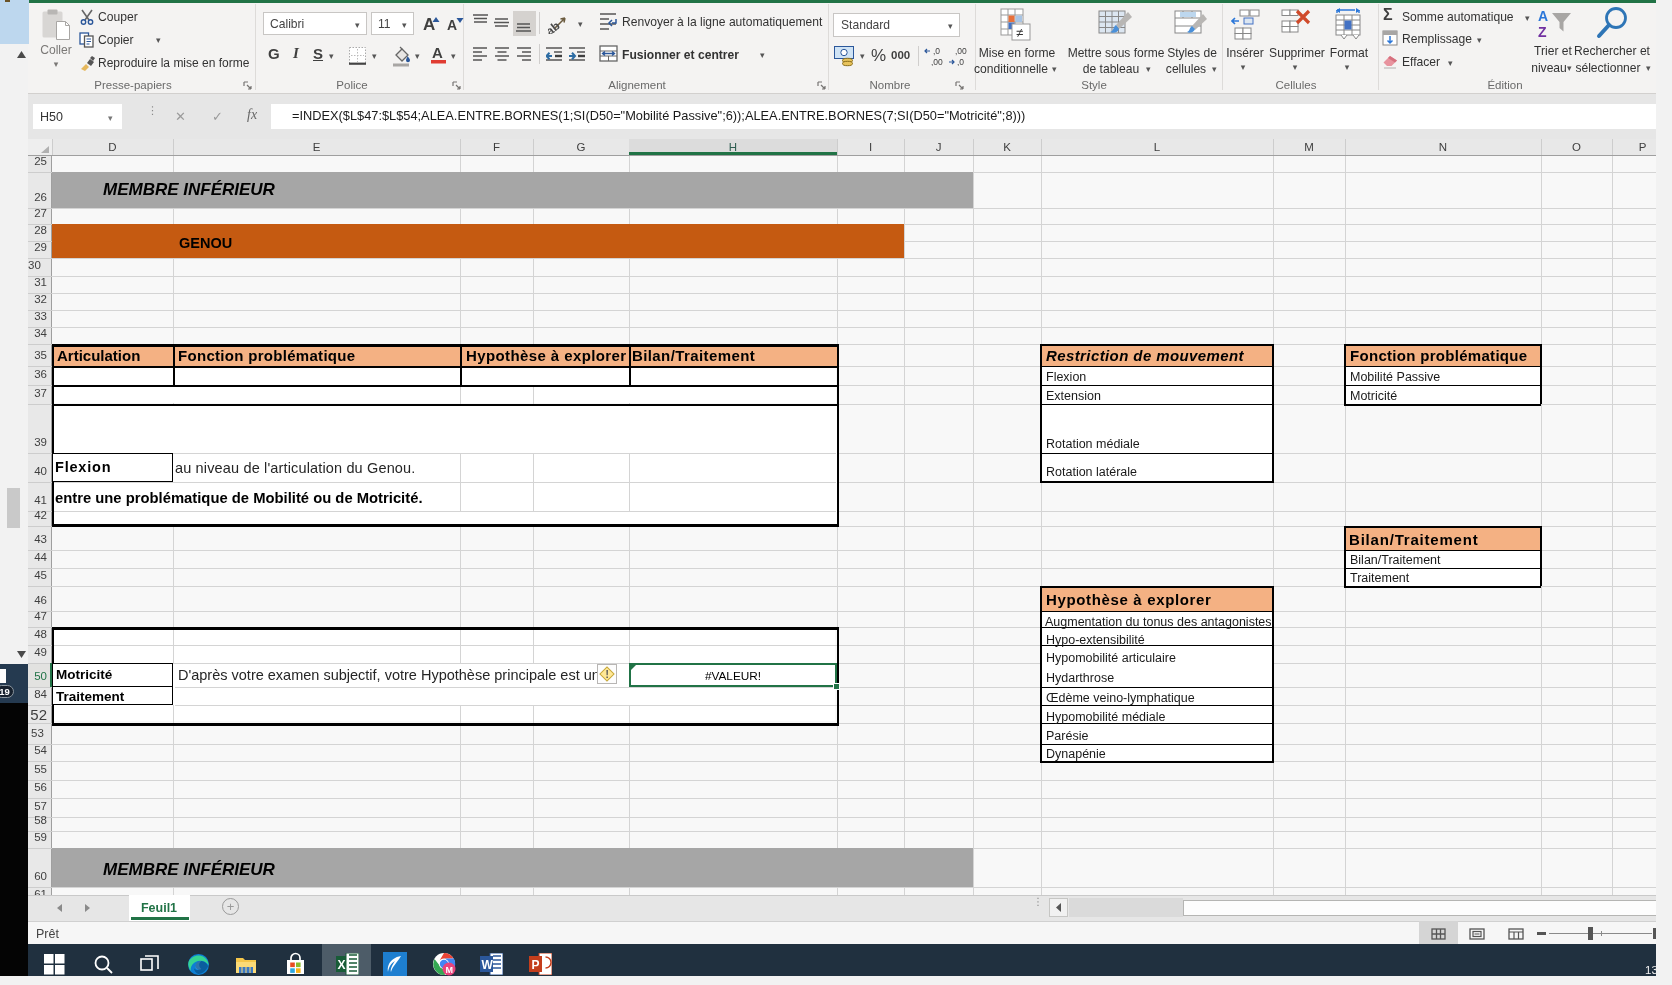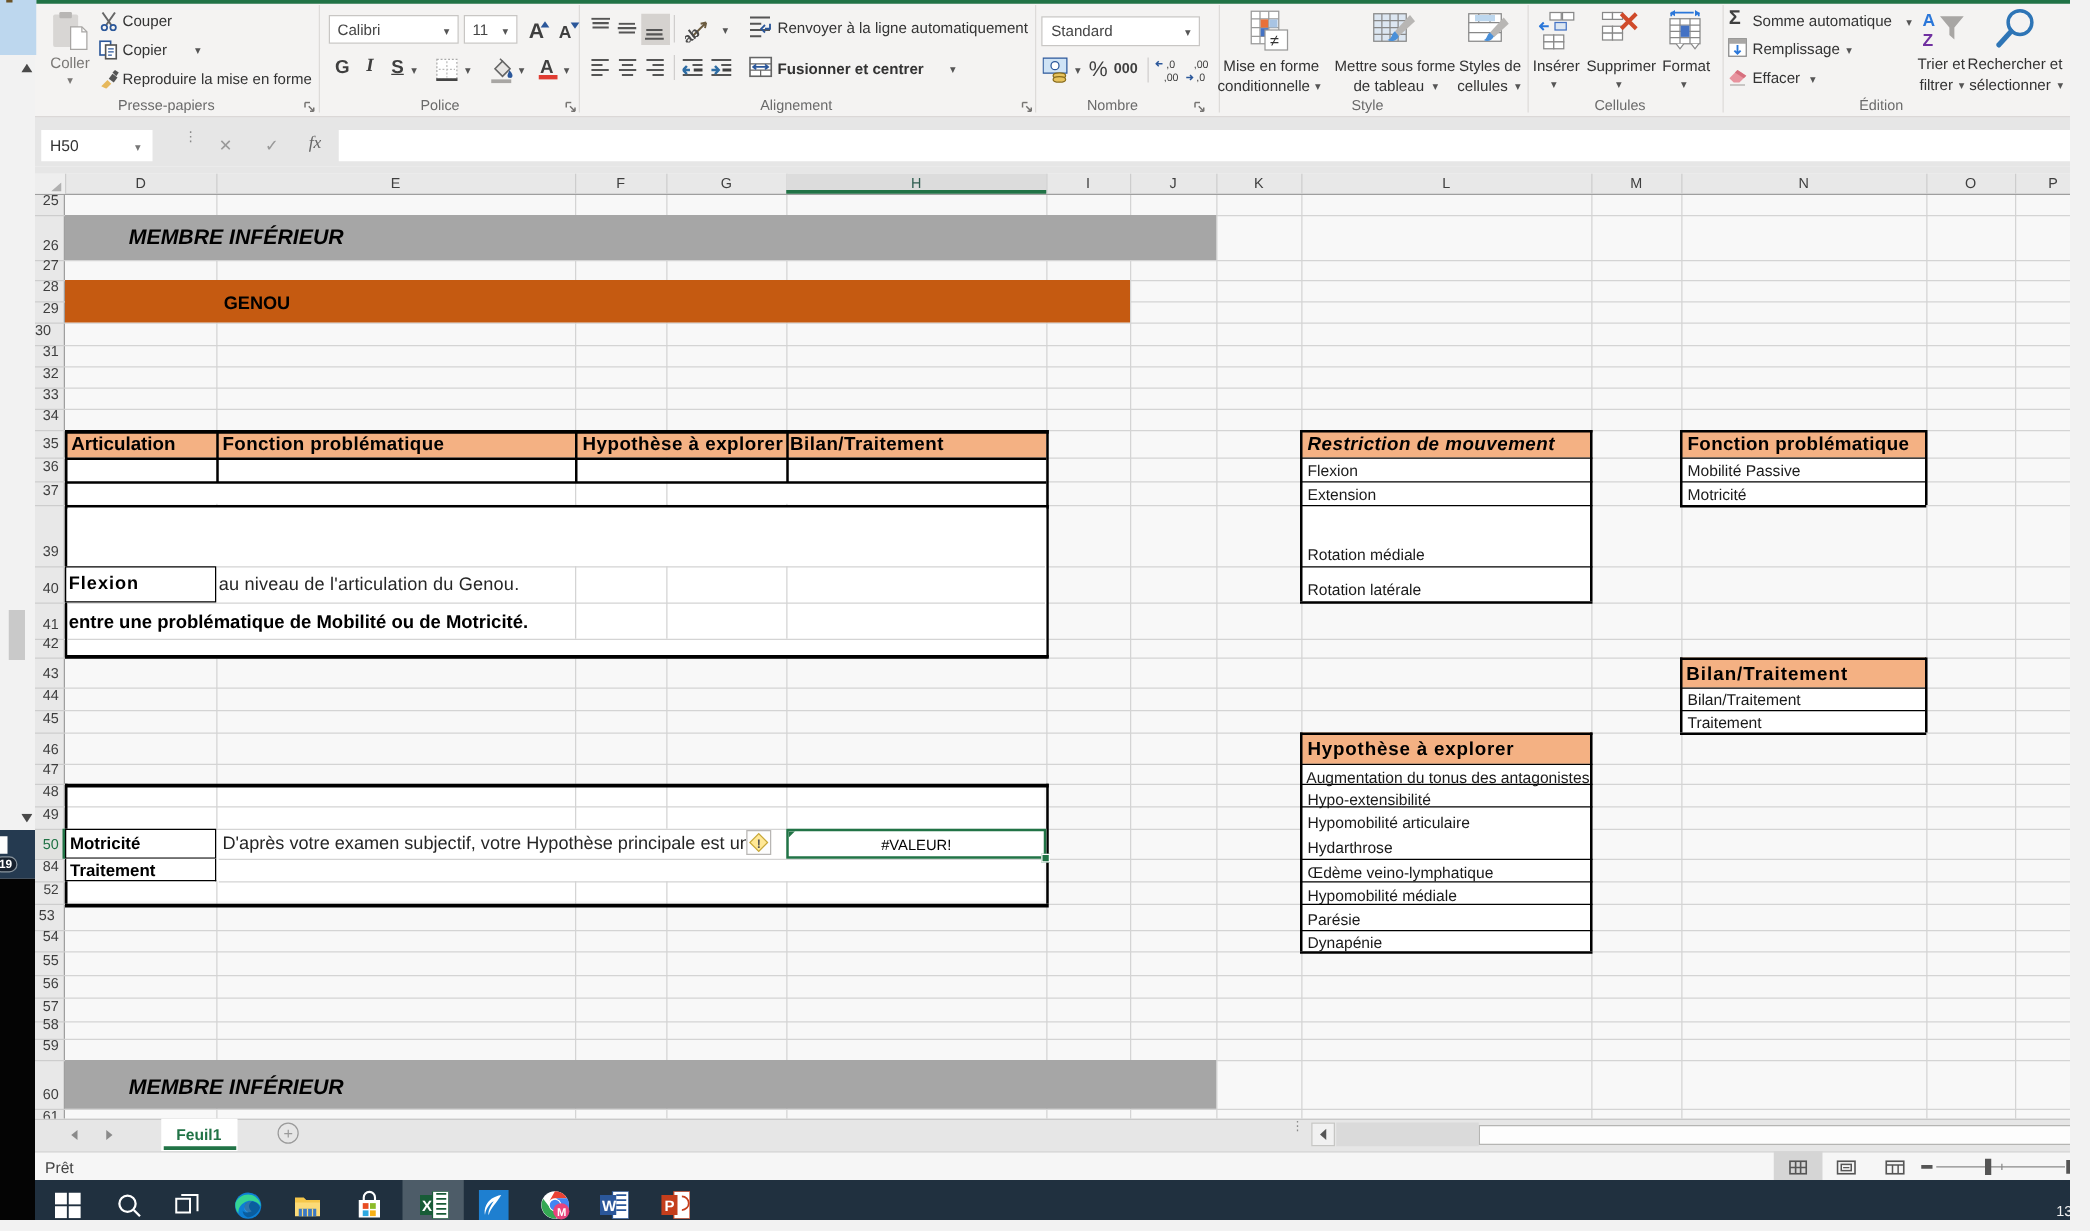--- a/index.html
+++ b/index.html
@@ -322,21 +322,21 @@
 <div style="position:absolute;left:1402px;top:56px;font-size:12.1px;color:#333;white-space:nowrap;line-height:1;">Effacer</div>
 <div style="position:absolute;left:1448px;top:59px;font-size:9px;color:#555;white-space:nowrap;line-height:1;">▾</div>
 <div style="position:absolute;left:1538px;top:6px;width:36px;height:34px;">
       <svg style="display:block" width="36" height="34" viewBox="0 0 36 34">
         <text x="0" y="15" font-size="14" font-weight="bold" fill="#2b77d9" font-family="Liberation Sans">A</text>
         <text x="0" y="31" font-size="14" font-weight="bold" fill="#7030a0" font-family="Liberation Sans">Z</text>
         <path d="M14 7h19l-7.5 9v9.5l-4-3.5v-6z" fill="#a8a6a4"></path>
       </svg>
     </div>
 <div style="position:absolute;left:1553px;top:45px;font-size:12.1px;color:#333;white-space:nowrap;line-height:1;transform:translateX(-50%);">Trier et</div>
-<div style="position:absolute;left:1549px;top:62px;font-size:12.1px;color:#333;white-space:nowrap;line-height:1;transform:translateX(-50%);">filtrer</div>
+<div style="position:absolute;left:1549px;top:62px;font-size:12.1px;color:#333;white-space:nowrap;line-height:1;transform:translateX(-50%);">niveau</div>
 <div style="position:absolute;left:1567px;top:64px;font-size:9px;color:#555;white-space:nowrap;line-height:1;">▾</div>
 <div style="position:absolute;left:1594px;top:5px;width:38px;height:36px;">
       <svg style="display:block" width="38" height="36" viewBox="0 0 38 36">
         <circle cx="22" cy="13" r="9.5" fill="none" stroke="#2e75b6" stroke-width="2.8"></circle>
         <path d="M15 20L5 31" stroke="#2e75b6" stroke-width="4" stroke-linecap="round"></path>
       </svg>
     </div>
 <div style="position:absolute;left:1612px;top:45px;font-size:12.1px;color:#333;white-space:nowrap;line-height:1;transform:translateX(-50%);">Rechercher et</div>
 <div style="position:absolute;left:1608px;top:62px;font-size:12.1px;color:#333;white-space:nowrap;line-height:1;transform:translateX(-50%);">sélectionner</div>
 <div style="position:absolute;left:1646px;top:64px;font-size:9px;color:#555;white-space:nowrap;line-height:1;">▾</div>
@@ -344,20 +344,21 @@
 <div style="position:absolute;left:33px;top:104px;width:89px;height:25px;background:#fff;"></div>
 <div style="position:absolute;left:40px;top:111px;font-size:12.5px;color:#333;white-space:nowrap;line-height:1;">H50</div>
 <div style="position:absolute;left:108px;top:114px;font-size:9px;color:#777;white-space:nowrap;line-height:1;">▾</div>
 <div style="position:absolute;left:123px;top:104px;width:2px;height:25px;background:#e6e6e6;"></div>
 <div style="position:absolute;left:147px;top:108px;width:4px;height:18px;color:#8a8a8a;font-size:11px;line-height:5px;">⋮</div>
 <div style="position:absolute;left:175px;top:110px;font-size:13px;color:#9a9a9a;white-space:nowrap;line-height:1;">✕</div>
 <div style="position:absolute;left:212px;top:110px;font-size:13px;color:#9a9a9a;white-space:nowrap;line-height:1;">✓</div>
 <div style="position:absolute;left:247px;top:108px;font-size:14px;color:#666;white-space:nowrap;line-height:1;font-style:italic;font-family:'Liberation Serif',serif;">fx</div>
 <div style="position:absolute;left:271px;top:100px;width:1401px;height:33px;background:#e6e6e6;"></div>
 <div style="position:absolute;left:271px;top:104px;width:1401px;height:25px;background:#fff;"></div>
+<div style="position:absolute;left:292px;top:110px;font-size:12.8px;color:#1a1a1a;white-space:nowrap;line-height:1;">=INDEX($L$47:$L$54;ALEA.ENTRE.BORNES(1;SI(D50="Mobilité Passive";6));ALEA.ENTRE.BORNES(7;SI(D50="Motricité";8)))</div>
 <div style="position:absolute;left:0px;top:133px;width:1672px;height:6px;background:#e6e6e6;"></div>
 <div style="position:absolute;left:28px;top:139px;width:1645px;height:17px;background:#e8e8e8;"></div>
 <div style="position:absolute;left:28px;top:155px;width:1644px;height:1px;background:#9f9f9f;"></div>
 <div style="position:absolute;left:28px;top:139px;width:24px;height:16px;background:#eeeeee;"></div>
 <div style="position:absolute;left:40px;top:146px;width:10px;height:8px;">
       <svg style="display:block" width="10" height="8" viewBox="0 0 10 8">
         <path d="M9 0v7H1z" fill="#b0b0b0"></path>
       </svg>
     </div>
 <div style="position:absolute;left:52px;top:139px;width:1px;height:16px;background:#cdcdcd;"></div>
@@ -439,21 +440,21 @@
 <div style="position:absolute;left:28px;top:629px;width:19px;text-align:right;font-size:11.5px;color:#3f3f3f;line-height:1;">48</div>
 <div style="position:absolute;left:28px;top:663px;width:24px;height:1px;background:#cdcdcd;"></div>
 <div style="position:absolute;left:28px;top:647px;width:19px;text-align:right;font-size:11.5px;color:#3f3f3f;line-height:1;">49</div>
 <div style="position:absolute;left:28px;top:687px;width:24px;height:1px;background:#cdcdcd;"></div>
 <div style="position:absolute;left:28px;top:664px;width:23px;height:23px;background:#e2e2e0;"></div>
 <div style="position:absolute;left:50px;top:663px;width:2px;height:24px;background:#217346;"></div>
 <div style="position:absolute;left:28px;top:671px;width:19px;text-align:right;font-size:11.5px;color:#217346;line-height:1;">50</div>
 <div style="position:absolute;left:28px;top:705px;width:24px;height:1px;background:#cdcdcd;"></div>
 <div style="position:absolute;left:28px;top:689px;width:19px;text-align:right;font-size:11.5px;color:#3f3f3f;line-height:1;">84</div>
 <div style="position:absolute;left:28px;top:723px;width:24px;height:1px;background:#cdcdcd;"></div>
-<div style="position:absolute;left:28px;top:707px;width:19px;text-align:right;font-size:11px;color:#3f3f3f;line-height:1;">52</div>
+<div style="position:absolute;left:28px;top:707px;width:19px;text-align:right;font-size:15px;color:#3f3f3f;line-height:1;">52</div>
 <div style="position:absolute;left:28px;top:744px;width:24px;height:1px;background:#cdcdcd;"></div>
 <div style="position:absolute;left:28px;top:728px;width:19px;text-align:center;font-size:11.5px;color:#3f3f3f;line-height:1;">53</div>
 <div style="position:absolute;left:28px;top:761px;width:24px;height:1px;background:#cdcdcd;"></div>
 <div style="position:absolute;left:28px;top:745px;width:19px;text-align:right;font-size:11.5px;color:#3f3f3f;line-height:1;">54</div>
 <div style="position:absolute;left:28px;top:780px;width:24px;height:1px;background:#cdcdcd;"></div>
 <div style="position:absolute;left:28px;top:764px;width:19px;text-align:right;font-size:11.5px;color:#3f3f3f;line-height:1;">55</div>
 <div style="position:absolute;left:28px;top:798px;width:24px;height:1px;background:#cdcdcd;"></div>
 <div style="position:absolute;left:28px;top:782px;width:19px;text-align:right;font-size:11.5px;color:#3f3f3f;line-height:1;">56</div>
 <div style="position:absolute;left:28px;top:817px;width:24px;height:1px;background:#cdcdcd;"></div>
 <div style="position:absolute;left:28px;top:801px;width:19px;text-align:right;font-size:11.5px;color:#3f3f3f;line-height:1;">57</div>

